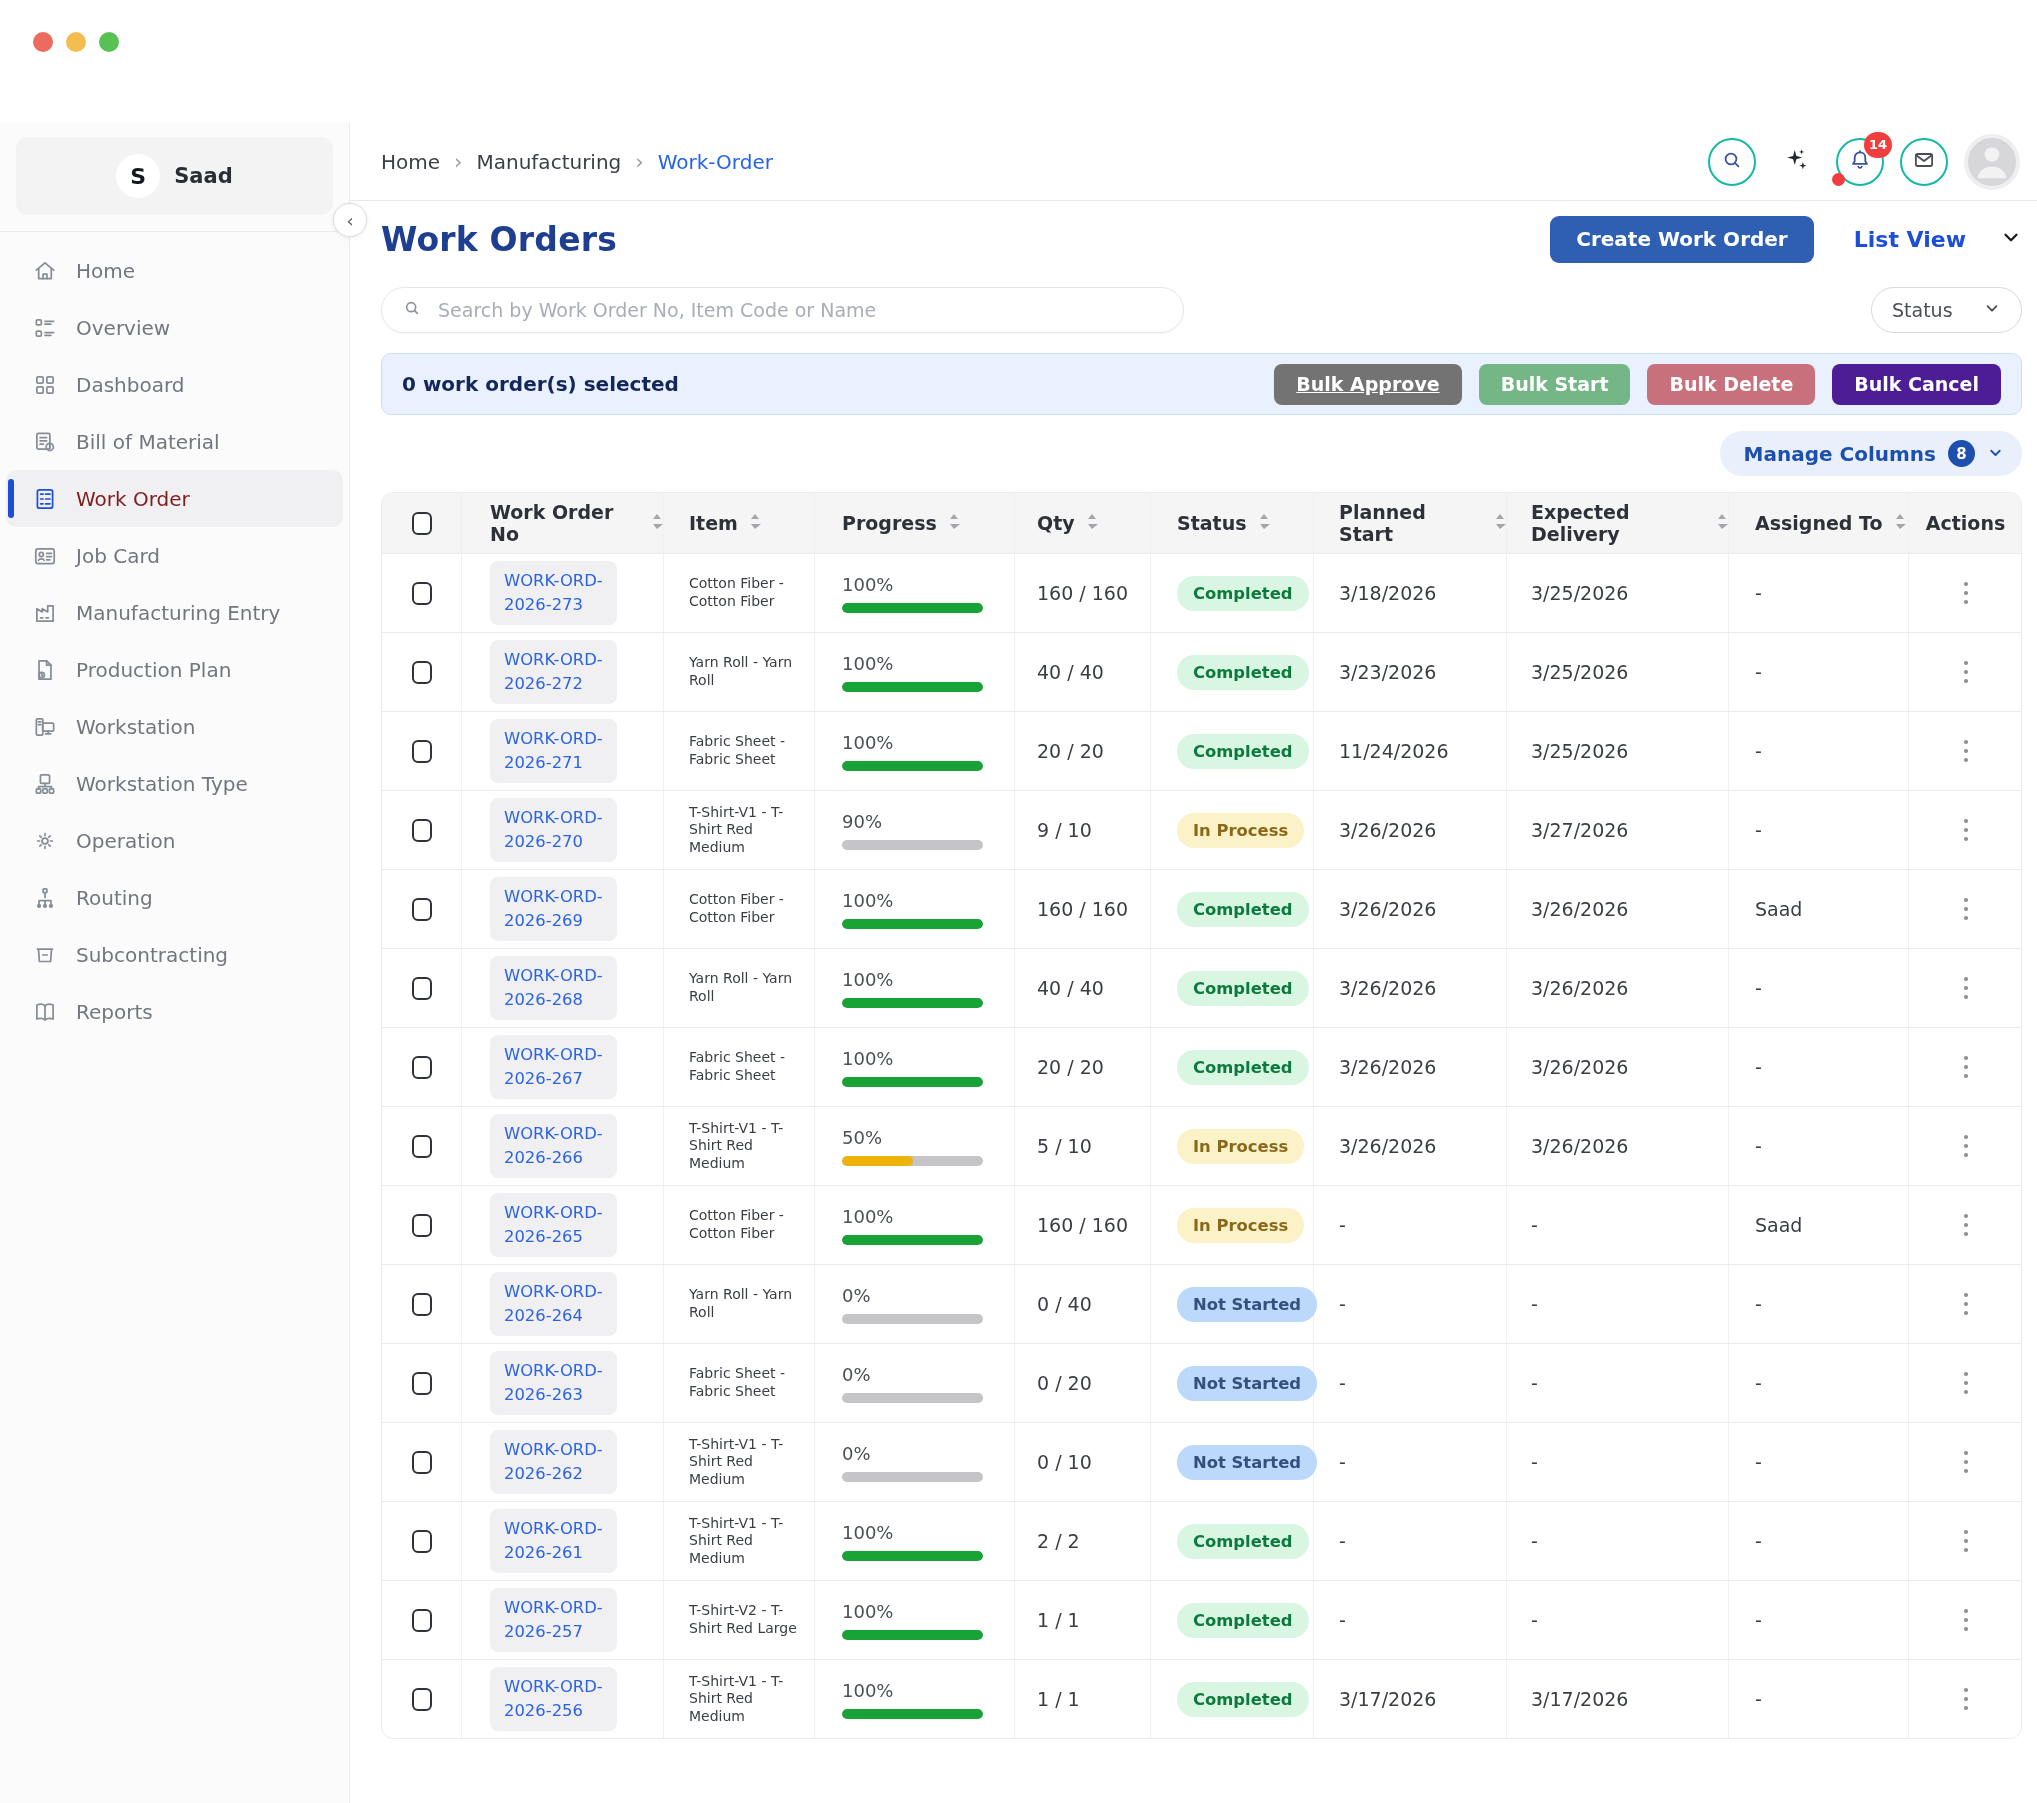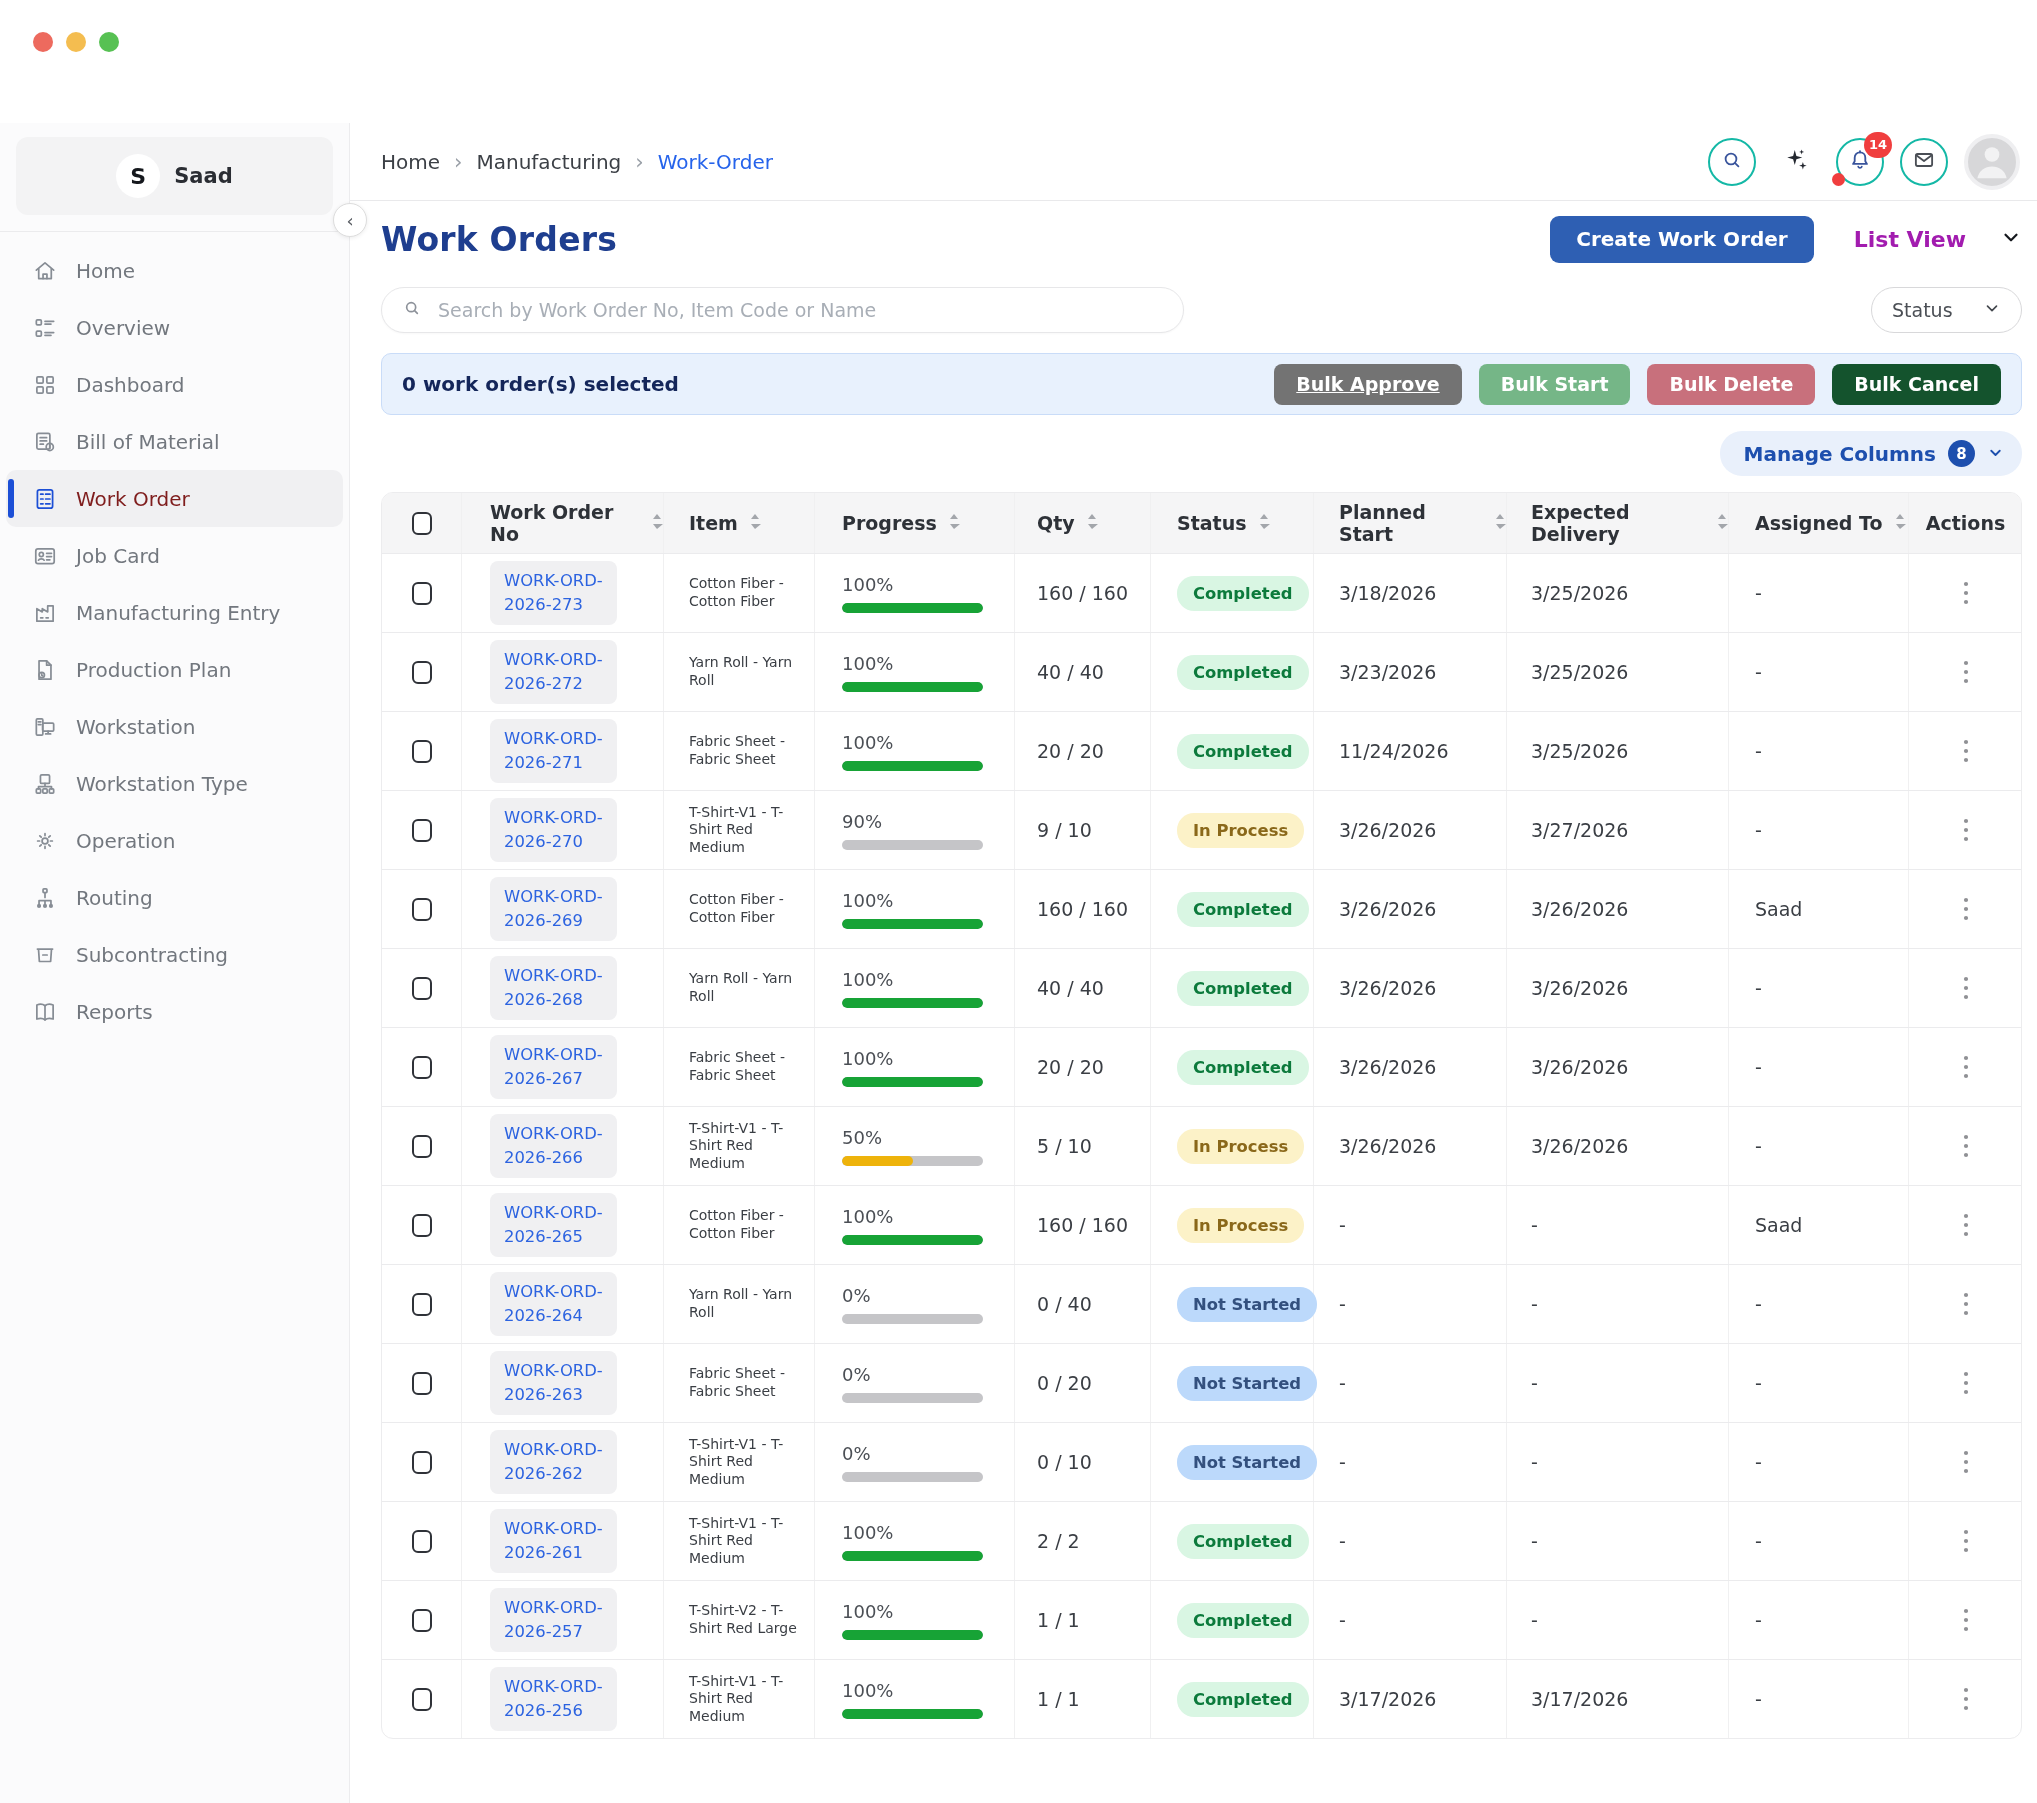--- a/index.html
+++ b/index.html
@@ -45,21 +45,21 @@
   .avatar-circ { width:56px; height:56px; border-radius:50%; background:#d7d7d9; border:4px solid #efeff1;
     display:flex; align-items:flex-end; justify-content:center; overflow:hidden; cursor:pointer; }
   .collapse-btn { position:absolute; left:333px; top:80px; width:34px; height:34px; border:1px solid #ddd;
     border-radius:50%; background:#fff; box-shadow:0 1px 4px rgba(0,0,0,.08); display:flex; align-items:center;
     justify-content:center; color:#5a5e64; font-size:18px; cursor:pointer; z-index:5; }
   .title-row { margin-top:10px; height:56px; display:flex; align-items:center; justify-content:space-between; }
   h1 { font-size:33px; font-weight:800; color:#1e3e8f; letter-spacing:0.2px; }
   .title-actions { display:flex; align-items:center; gap:40px; }
   .create-btn { height:47px; padding:0 26px; background:#2e5fb3; color:#fff; border:none; border-radius:9px;
     font-size:20px; font-weight:600; font-family:inherit; cursor:pointer; }
-  .view-select { display:flex; align-items:center; gap:34px; font-size:22px; font-weight:700; color:#a21caf; cursor:pointer; }
+  .view-select { display:flex; align-items:center; gap:34px; font-size:22px; font-weight:700; color:#1d4ed8; cursor:pointer; }
   .search-row { margin-top:20px; display:flex; justify-content:space-between; align-items:center; }
   .search-pill { width:803px; height:46px; border:1px solid #e7e7e9; border-radius:23px; background:#fff;
     display:flex; align-items:center; padding:0 20px; gap:16px; box-shadow:0 1px 2px rgba(0,0,0,.03); }
   .search-pill input { border:none; outline:none; flex:1; font-size:19px; color:#333; background:transparent; font-family:inherit; }
   .search-pill input::placeholder { color:#a8aeb6; }
   .status-pill { width:151px; height:46px; border:1px solid #d8d8da; border-radius:23px; display:flex;
     align-items:center; justify-content:space-between; padding:0 20px; font-size:19px; color:#4b4f55; cursor:pointer; background:#fff; }
   .bulk-bar { margin-top:20px; height:62px; background:#e8f1fd; border:1px solid #c9dcf8; border-radius:10px;
     display:flex; align-items:center; justify-content:space-between; padding:0 20px; }
   .bulk-text { font-size:20px; font-weight:700; color:#14265a; }
@@ -344,21 +344,21 @@
         </span>
       </div>
     </div>
 
     <div class="bulk-bar">
       <span class="bulk-text">0 work order(s) selected</span>
       <div class="bulk-btns" id="bulk-btns">
           <button class="bulk-btn" style="background: #737373; text-decoration: underline;">Bulk Approve</button>
           <button class="bulk-btn" style="background: rgb(117, 182, 135);">Bulk Start</button>
           <button class="bulk-btn" style="background: rgb(200, 112, 124);">Bulk Delete</button>
-          <button class="bulk-btn" style="background: #14532d;">Bulk Cancel</button>
+          <button class="bulk-btn" style="background: #4c1d95;">Bulk Cancel</button>
         </div>
     </div>
 
     <div class="manage-row">
       <div class="manage-pill">
         <span>Manage Columns</span>
         <span class="manage-count">8</span>
         <span>
           <svg width="17" height="17" viewBox="0 0 24 24" fill="none" stroke="#1d4fae" stroke-width="2.6" stroke-linecap="round" stroke-linejoin="round">
               <path d="m6 9.5 6 6 6-6"></path>

